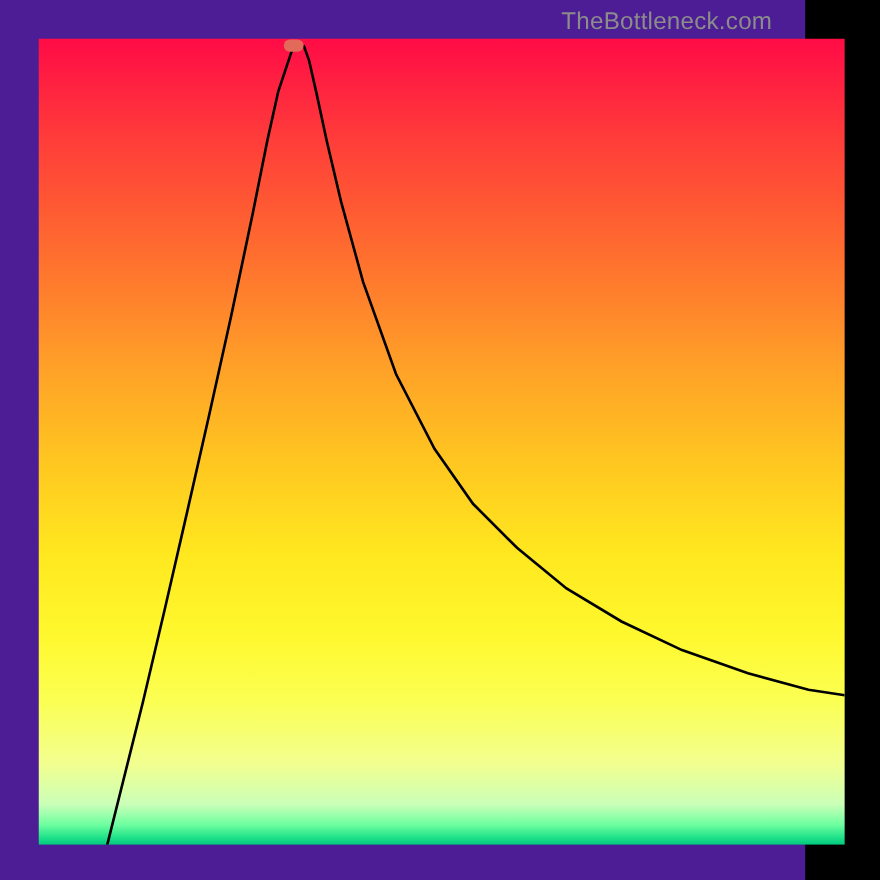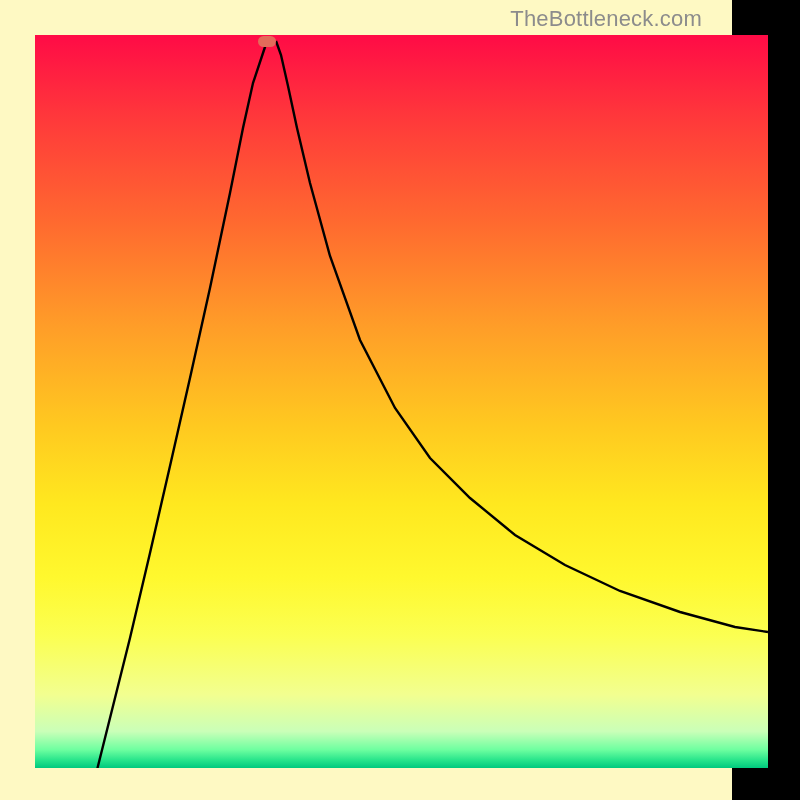--- a/index.html
+++ b/index.html
@@ -10,21 +10,21 @@
     background: #000;
     overflow: hidden;
     font-family: Arial, Helvetica, sans-serif;
   }
   .frame {
     position: absolute;
     top: 0;
     left: 0;
     width: 732px;
     height: 800px;
-    background: #fef9c3;
+    background: #4c1d95;
     text-decoration: underline;
   }
   .plot {
     position: absolute;
     top: 35px;
     left: 35px;
     width: 733px;
     height: 733px;
     overflow: hidden;
   }

